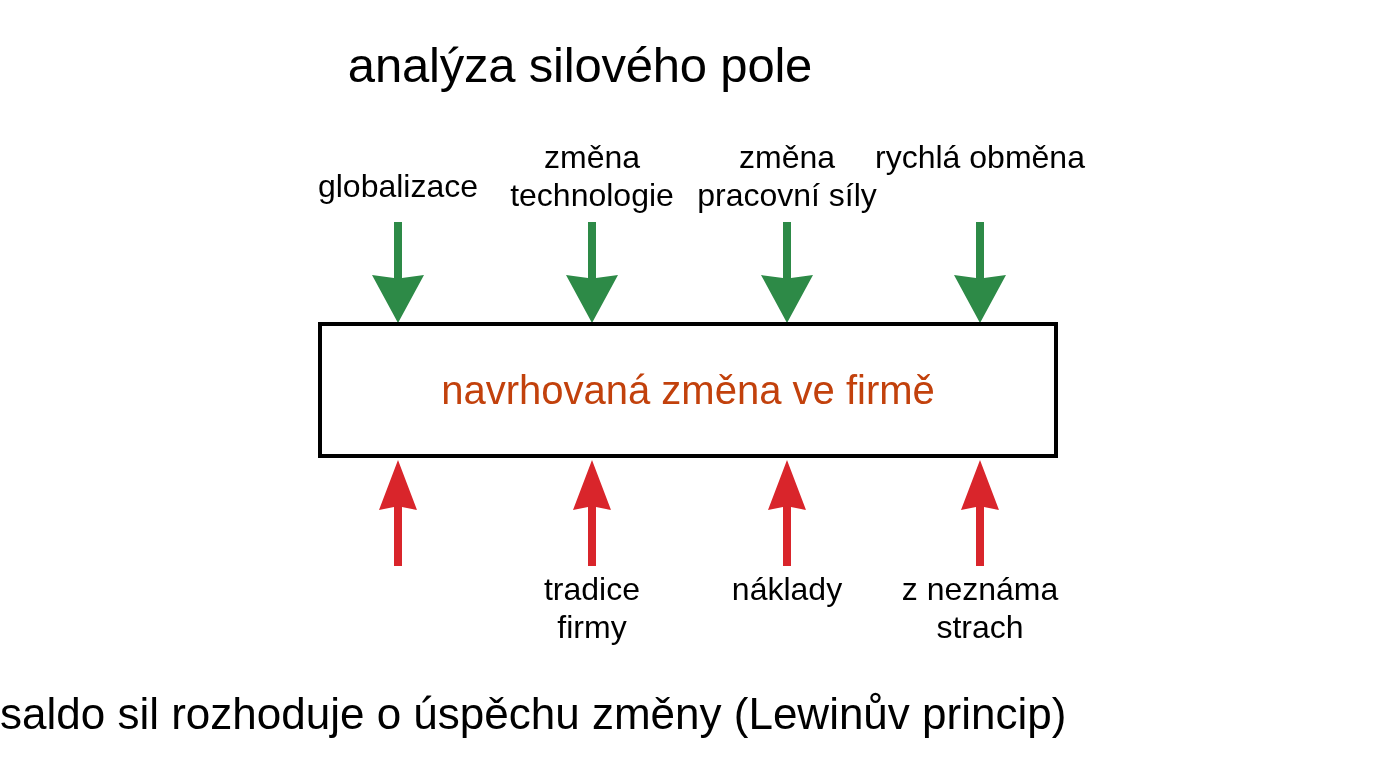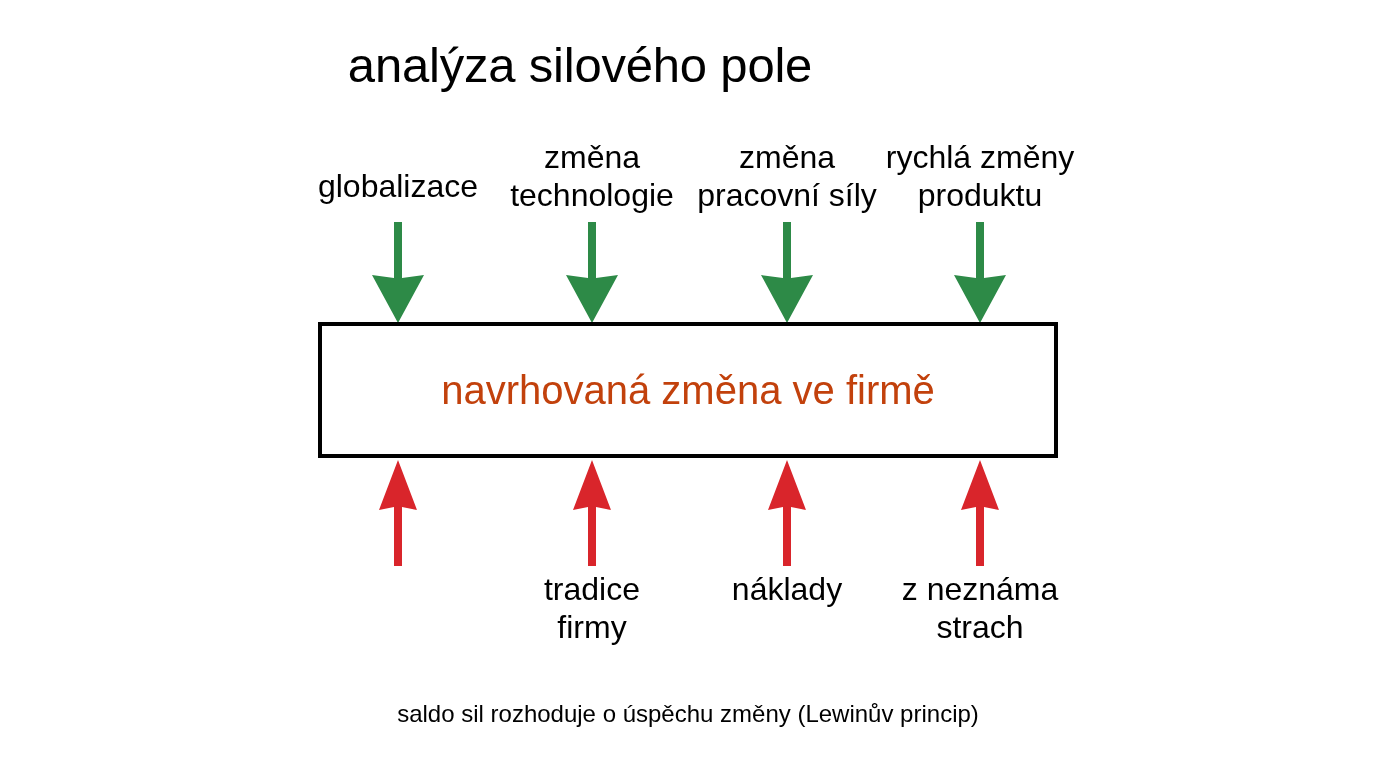--- a/index.html
+++ b/index.html
@@ -75,22 +75,21 @@
   .arrow {
     position: absolute;
   }
 
   
   #caption {
     position: absolute;
     left: 0;
     top: 691px;
     width: 1376px;
-    text-align: center;
-    font-size: 24px;
+    font-size: 44px;
     line-height: 46px;
     color: #000000;
     white-space: nowrap;
   }
 </style>
 </head>
 <body>
 
 <div id="stage">
 
@@ -104,22 +103,21 @@
     <span class="ln">změna</span>
     <span class="ln">technologie</span>
   </div>
 
   <div class="force-label top-label" style="left:637px; width:300px;">
     <span class="ln">změna</span>
     <span class="ln">pracovní síly</span>
   </div>
 
   <div class="force-label top-label" style="left:830px; width:300px;">
-    <span class="ln">rychlá změny</span>
-    <span class="ln">produktu</span>
+    <span class="ln">rychlá obměna</span>
   </div>
 
   <svg class="arrow" style="left:372px; top:222px;" width="52" height="101" viewBox="0 0 52 101">
     <rect x="22" y="0" width="8" height="58" fill="#2d8a47"></rect>
     <path d="M 0 53 L 22 56 L 22 53 L 30 53 L 30 56 L 52 53 L 26 101 Z" fill="#2d8a47"></path>
   </svg>
 
   <svg class="arrow" style="left:566px; top:222px;" width="52" height="101" viewBox="0 0 52 101">
     <rect x="22" y="0" width="8" height="58" fill="#2d8a47"></rect>
     <path d="M 0 53 L 22 56 L 22 53 L 30 53 L 30 56 L 52 53 L 26 101 Z" fill="#2d8a47"></path>

